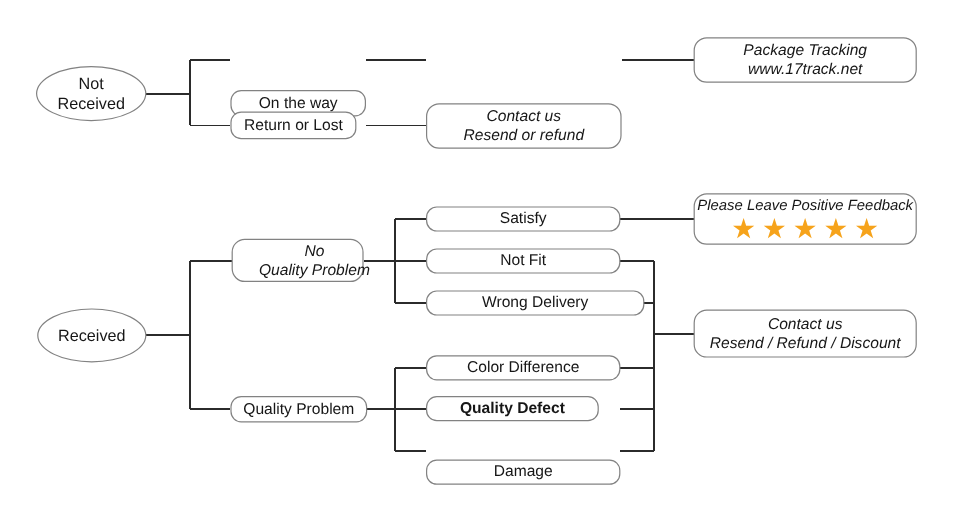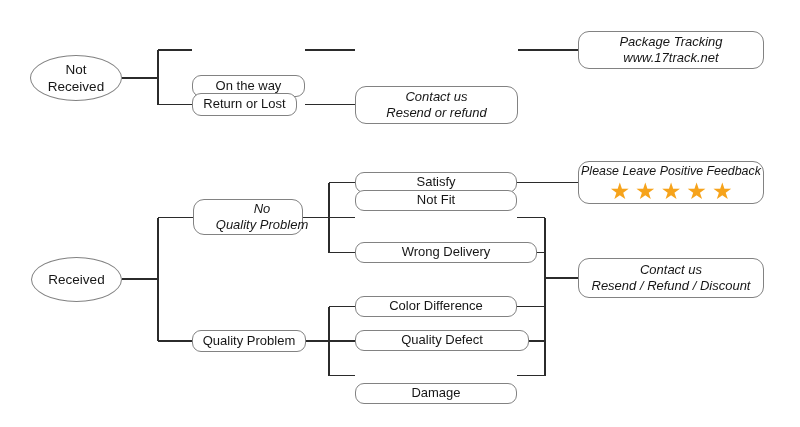--- a/index.html
+++ b/index.html
@@ -97,37 +97,37 @@
 
   <div class="node big" style="left:193px;top:199px;width:110px;height:36px;padding-left:28px;">
     <span>No</span>
     <span>Quality Problem</span>
   </div>
 
   <div class="node" style="left:355px;top:172px;width:162px;height:21px;">
     <span>Satisfy</span>
   </div>
 
-  <div class="node" style="left:355px;top:190px;width:162px;height:21px;">
+  <div class="node" style="left:355px;top:207px;width:162px;height:21px;">
     <span>Not Fit</span>
   </div>
 
   <div class="node" style="left:355px;top:242px;width:182px;height:21px;text-align:right;">
     <span>Wrong Delivery</span>
   </div>
 
   <div class="node" style="left:192px;top:330px;width:114px;height:22px;">
     <span>Quality Problem</span>
   </div>
 
   <div class="node" style="left:355px;top:296px;width:162px;height:21px;">
     <span>Color Difference</span>
   </div>
 
-  <div class="node" style="left:355px;top:330px;width:174px;height:21px;">
+  <div class="node" style="left:355px;top:330px;width:144px;height:21px;font-weight:bold;">
     <span>Quality Defect</span>
   </div>
 
   <div class="node" style="left:355px;top:365px;width:162px;height:21px;margin-top:18px;">
     <span>Damage</span>
   </div>
 
   <div class="node big" style="left:578px;top:161px;width:186px;height:43px;">
     <span class="feedback-title">Please Leave Positive Feedback</span>
     <span class="stars">★★★★★</span>

